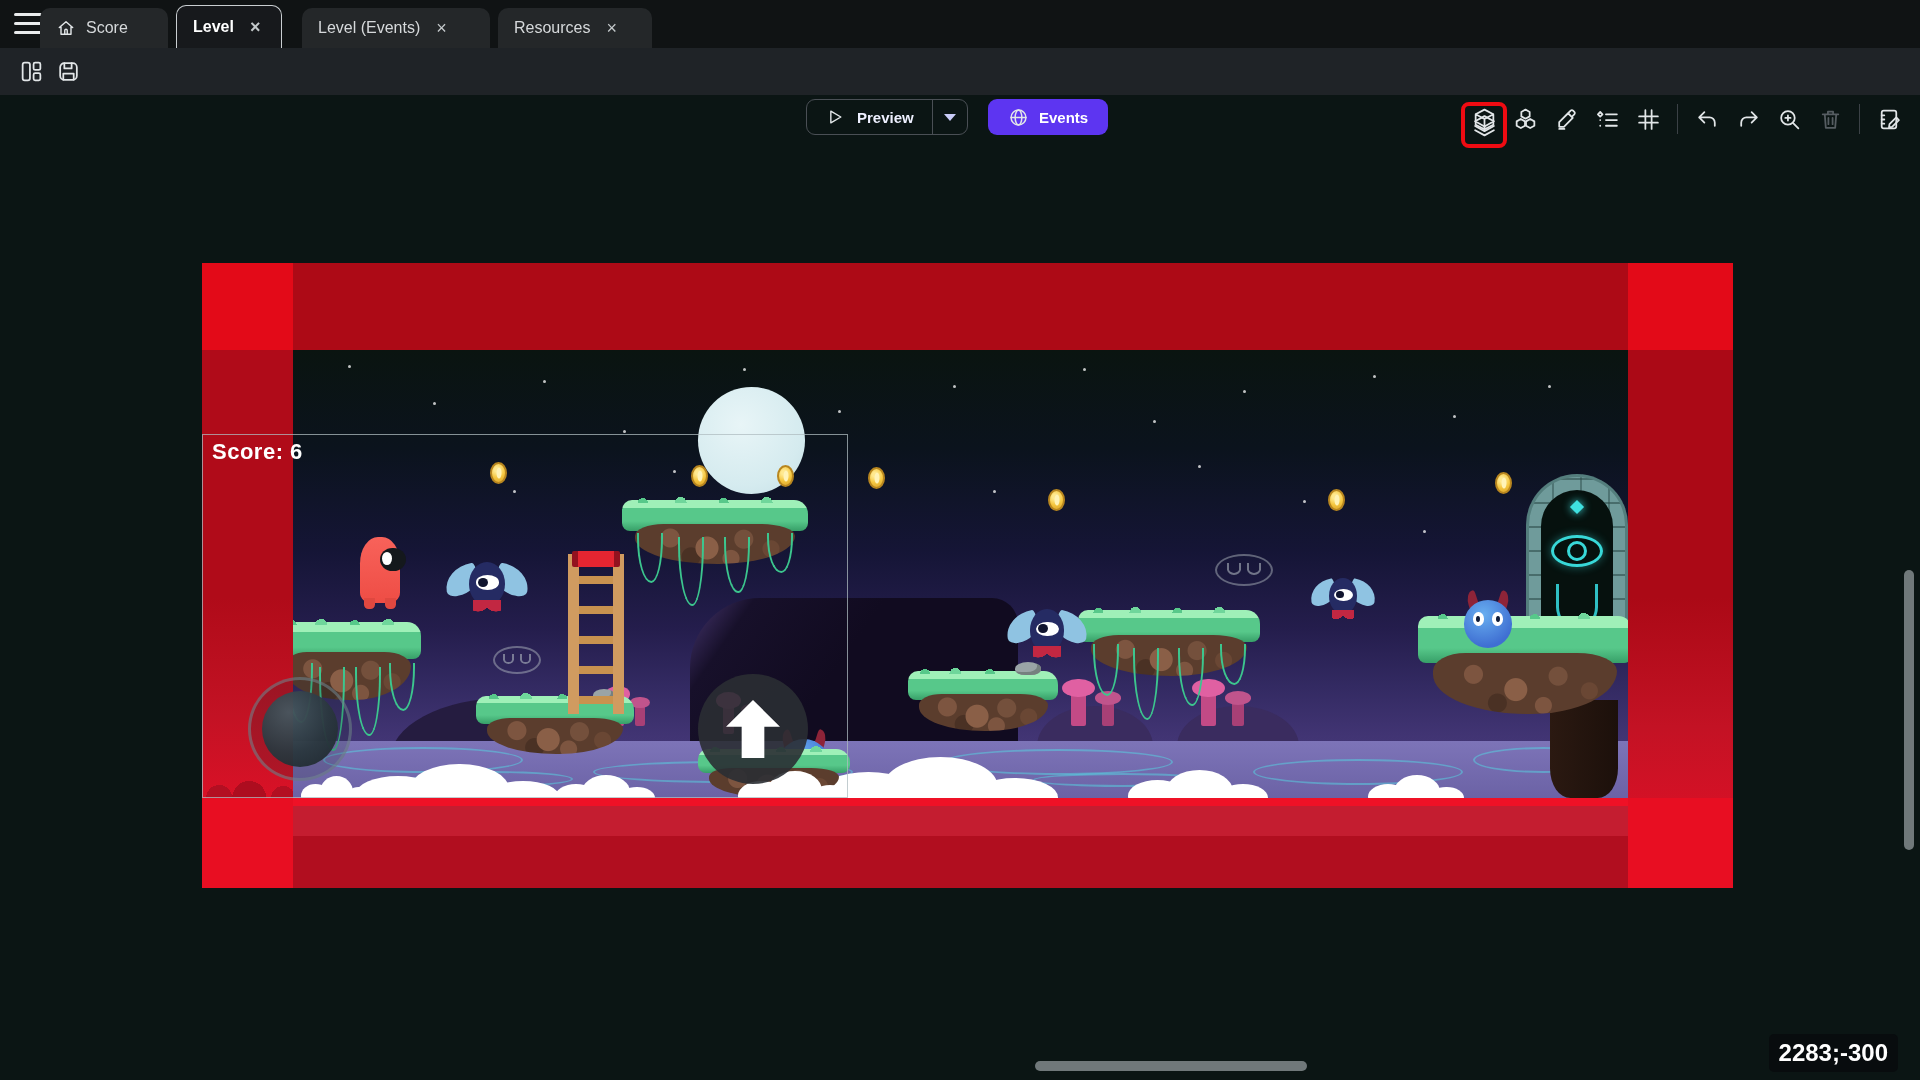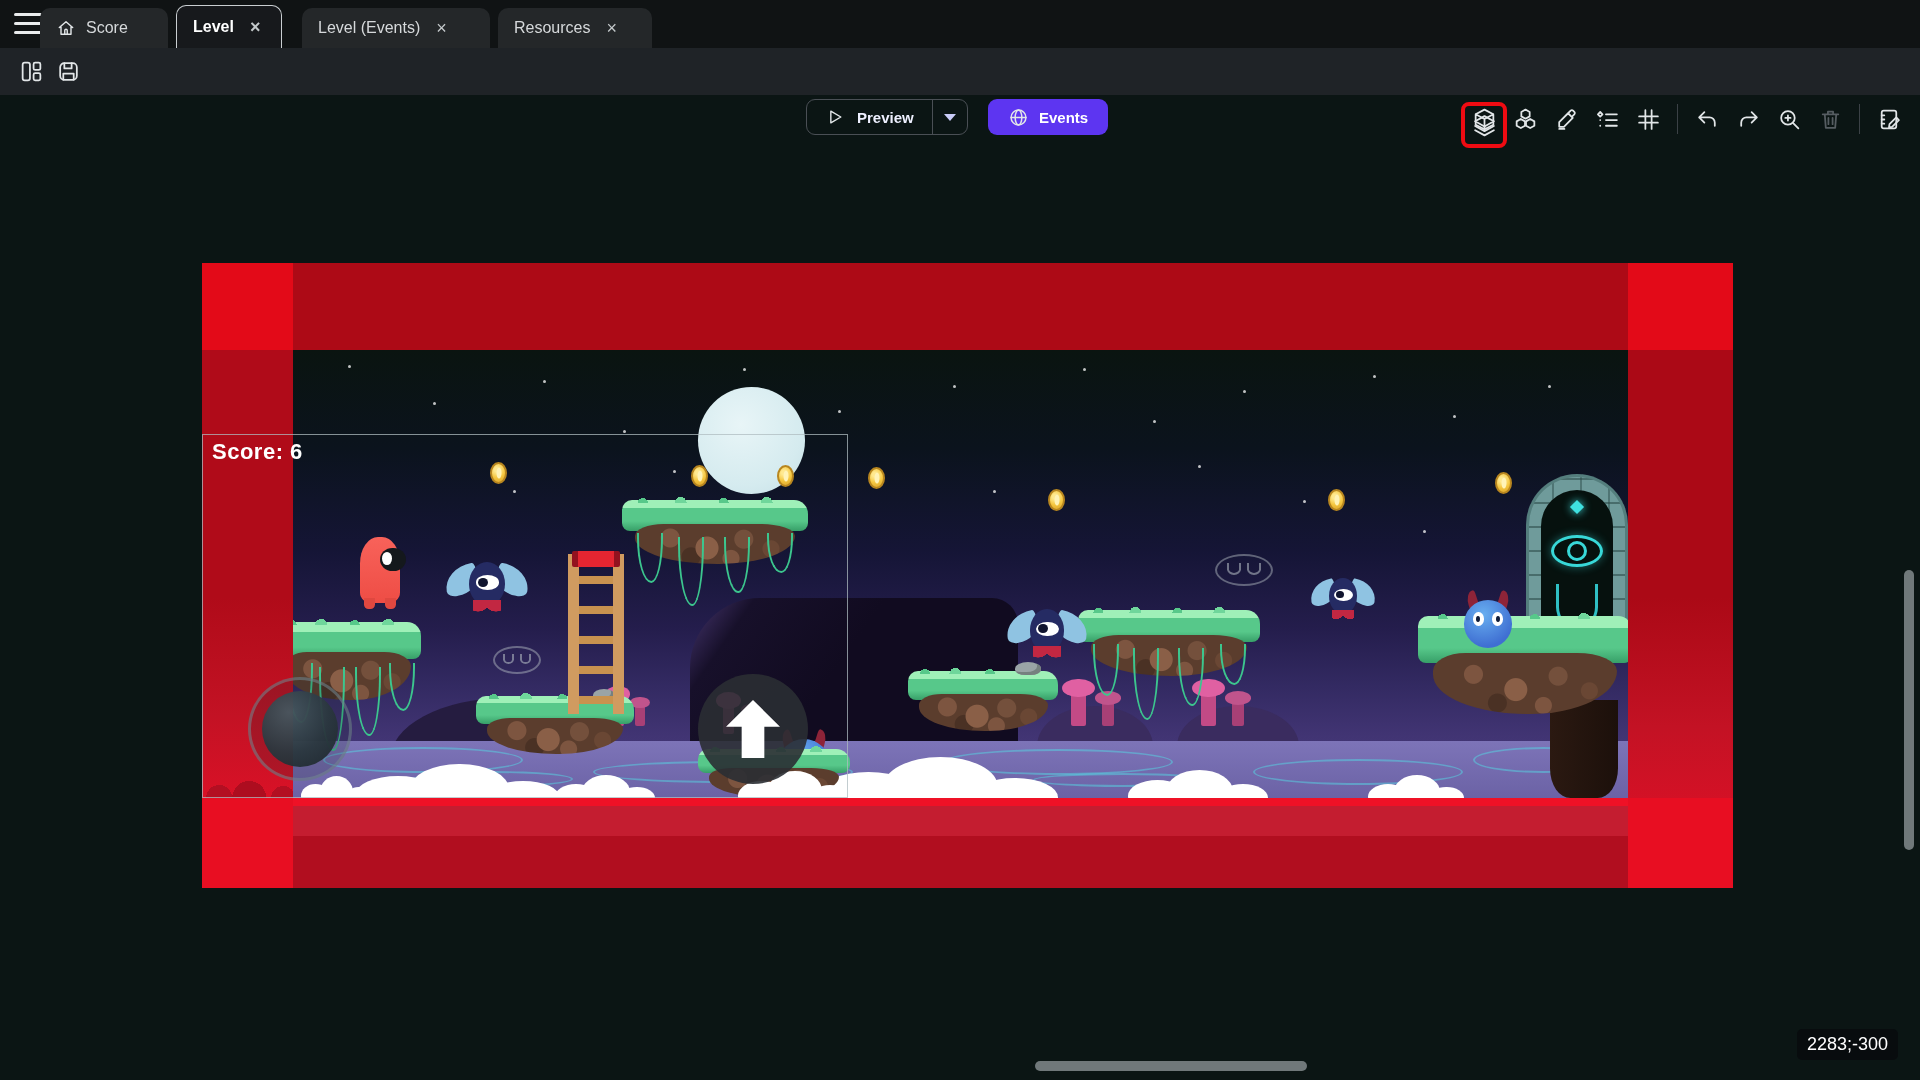--- a/index.html
+++ b/index.html
@@ -134,21 +134,21 @@
     radial-gradient(circle at 82% 0,#c22742 0 44%,transparent 45%)}
   .horned .hbody{left:5%;top:14%;width:90%;height:86%;background:radial-gradient(circle at 40% 30%,#68aef0,#3f6fd2 72%);border-radius:50%}
   .horned .hornL{left:12%;top:-2%;width:18%;height:30%;background:#8e2438;border-radius:80% 20% 0 0;transform:rotate(-18deg)}
   .horned .hornR{right:12%;top:-2%;width:18%;height:30%;background:#8e2438;border-radius:20% 80% 0 0;transform:rotate(18deg)}
   .horned .heyeL{left:22%;top:36%;width:20%;height:24%;background:#fff;border-radius:50%}
   .horned .heyeR{right:22%;top:36%;width:20%;height:24%;background:#fff;border-radius:50%}
   .horned .heyeL::before,.horned .heyeR::before{content:"";position:absolute;left:30%;top:25%;width:40%;height:50%;background:#101c3a;border-radius:50%}
   .rock{background:#9aa4a6;border-radius:50% 50% 40% 40%;box-shadow:inset -4px -3px 0 #76807f}
 
   
-  #coord-badge{position:absolute;right:22px;bottom:20px;background:rgba(8,10,12,.8);border-radius:5px;padding:5px 10px;color:#fff;font-size:18px;font-weight:normal;z-index:50}
+  #coord-badge{position:absolute;right:22px;bottom:8px;background:rgba(8,10,12,.8);border-radius:5px;padding:5px 10px;color:#fff;font-size:24px;font-weight:bold;z-index:50}
   #hscrollbar{position:absolute;left:1035px;bottom:9px;width:272px;height:10px;border-radius:5px;background:#70787a;z-index:50}
   #vscrollbar{position:absolute;right:6px;top:475px;width:10px;height:280px;border-radius:5px;background:#70787a;z-index:50}
 </style>
 </head>
 <body>
 
 <div id="tabbar">
   <div class="hamburger">
       <span></span>
       <span></span>

